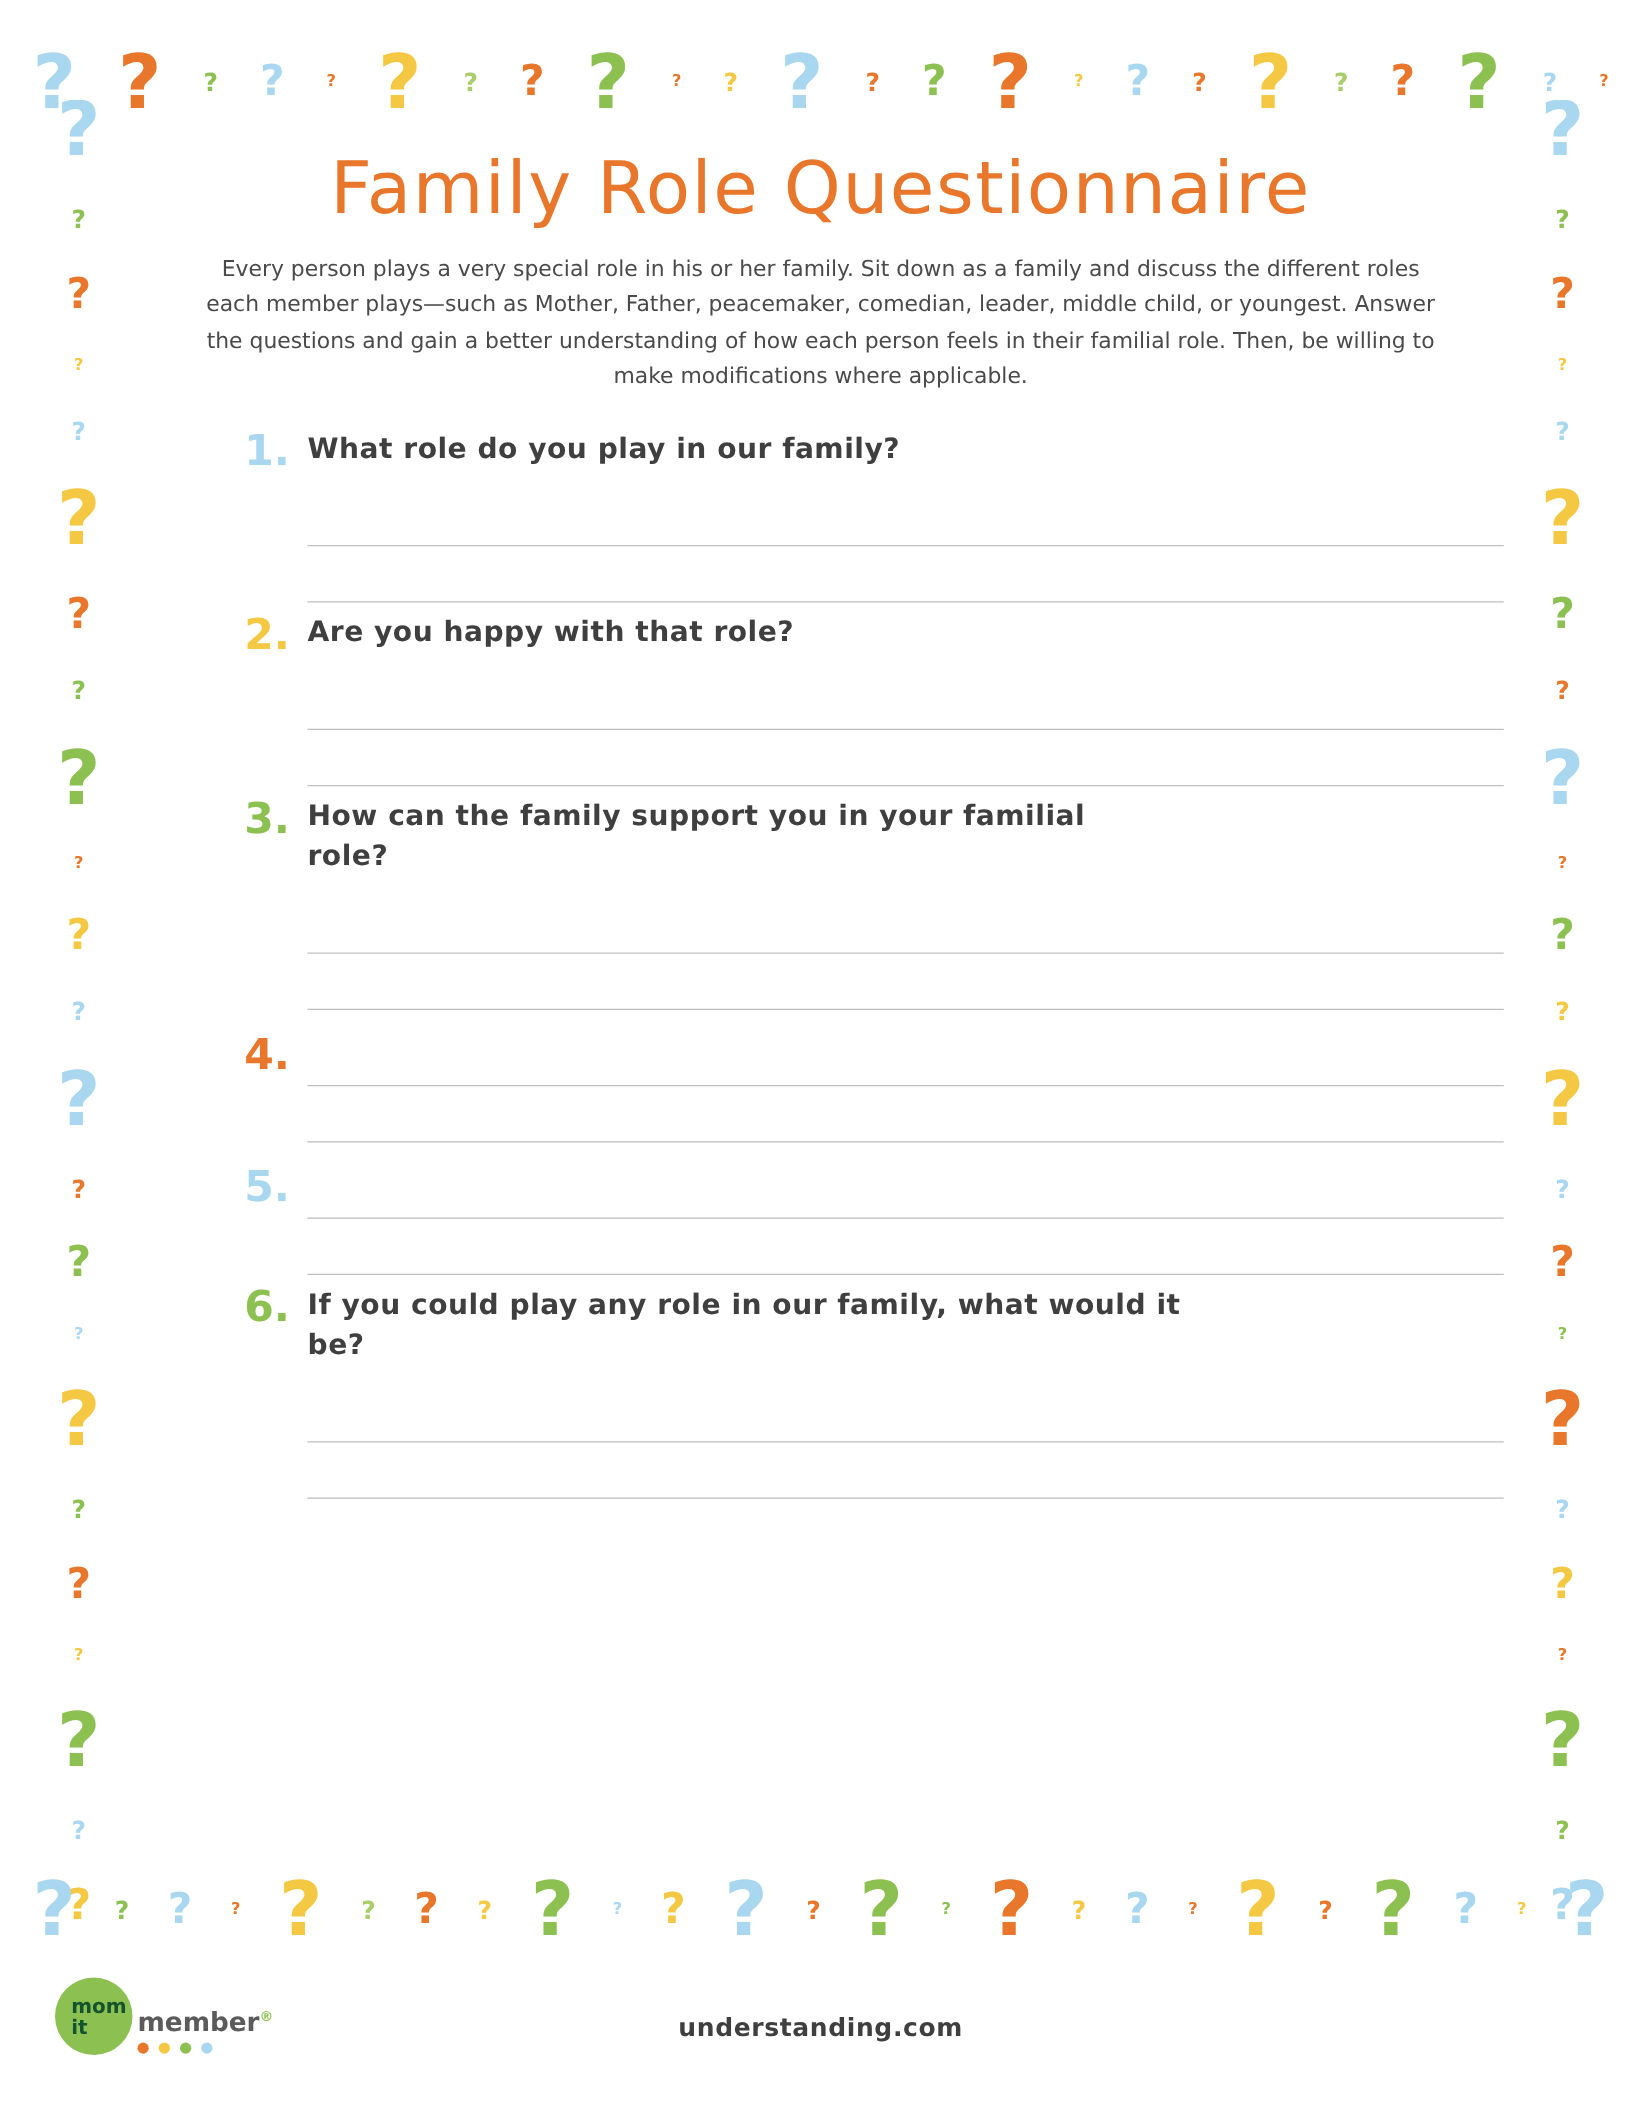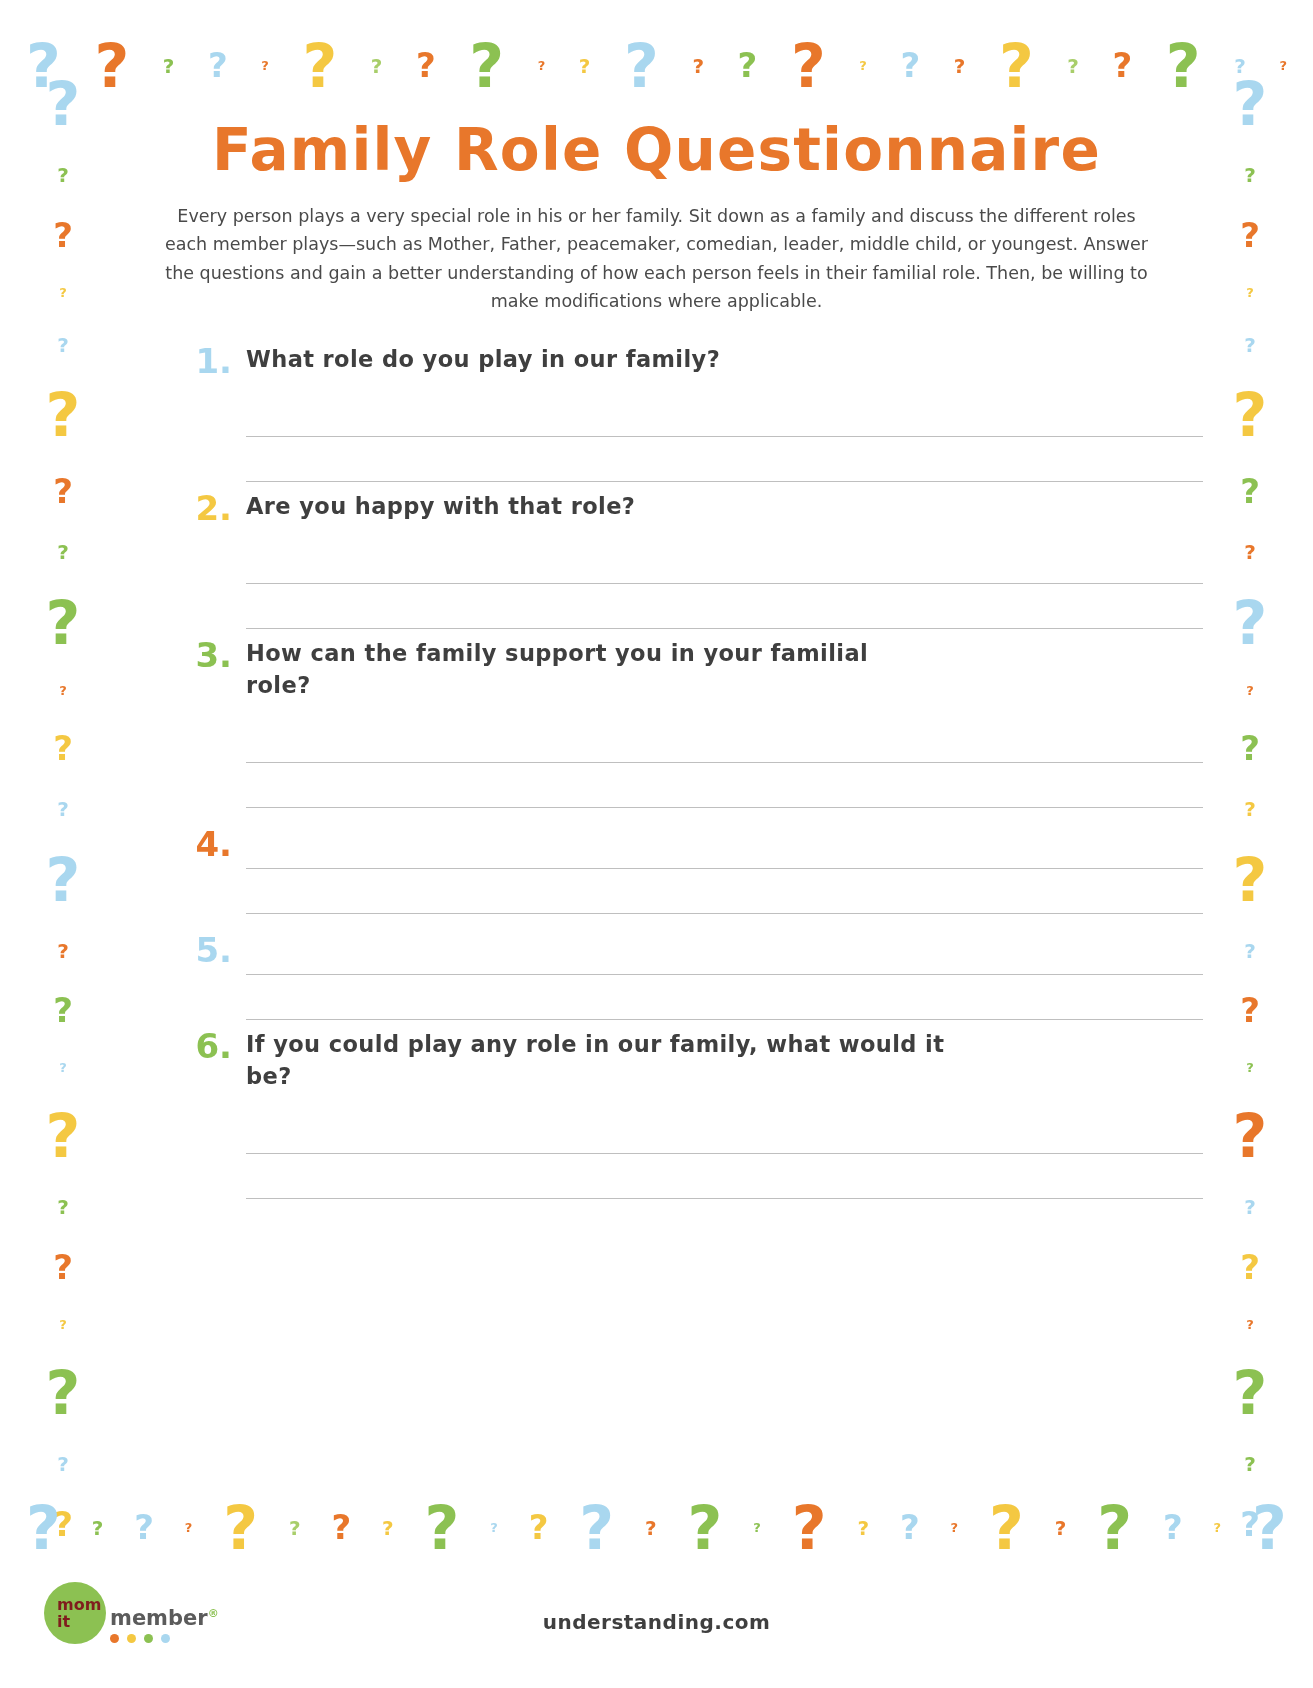--- a/index.html
+++ b/index.html
@@ -78,21 +78,21 @@
     position: absolute;
     left: 110px;
     right: 110px;
     top: 108px;
   }
 
   .title {
     text-align: center;
     color: #e8772b;
     font-size: 58px;
-    font-weight: bold;
+    font-weight: normal;
     letter-spacing: 1.2px;
     margin: 8px 0 18px 0;
     font-family: "DejaVu Sans", sans-serif;
   }
 
   .intro {
     text-align: center;
     color: #4a4a4a;
     font-size: 17.5px;
     line-height: 1.62;
@@ -156,21 +156,21 @@
     top: 2px;
     width: 62px;
     height: 62px;
     border-radius: 50%;
     background: #8cc152;
   }
   .logo-circle-inner {
     position: absolute;
     left: 13px;
     top: 14px;
-    color: #7f1d1d;
+    color: #14532d;
     font-size: 16px;
     font-weight: bold;
     line-height: 1.08;
     font-family: "DejaVu Sans", sans-serif;
   }
   .logo-word {
     position: absolute;
     left: 66px;
     top: 26px;
     color: #5b5b5b;

